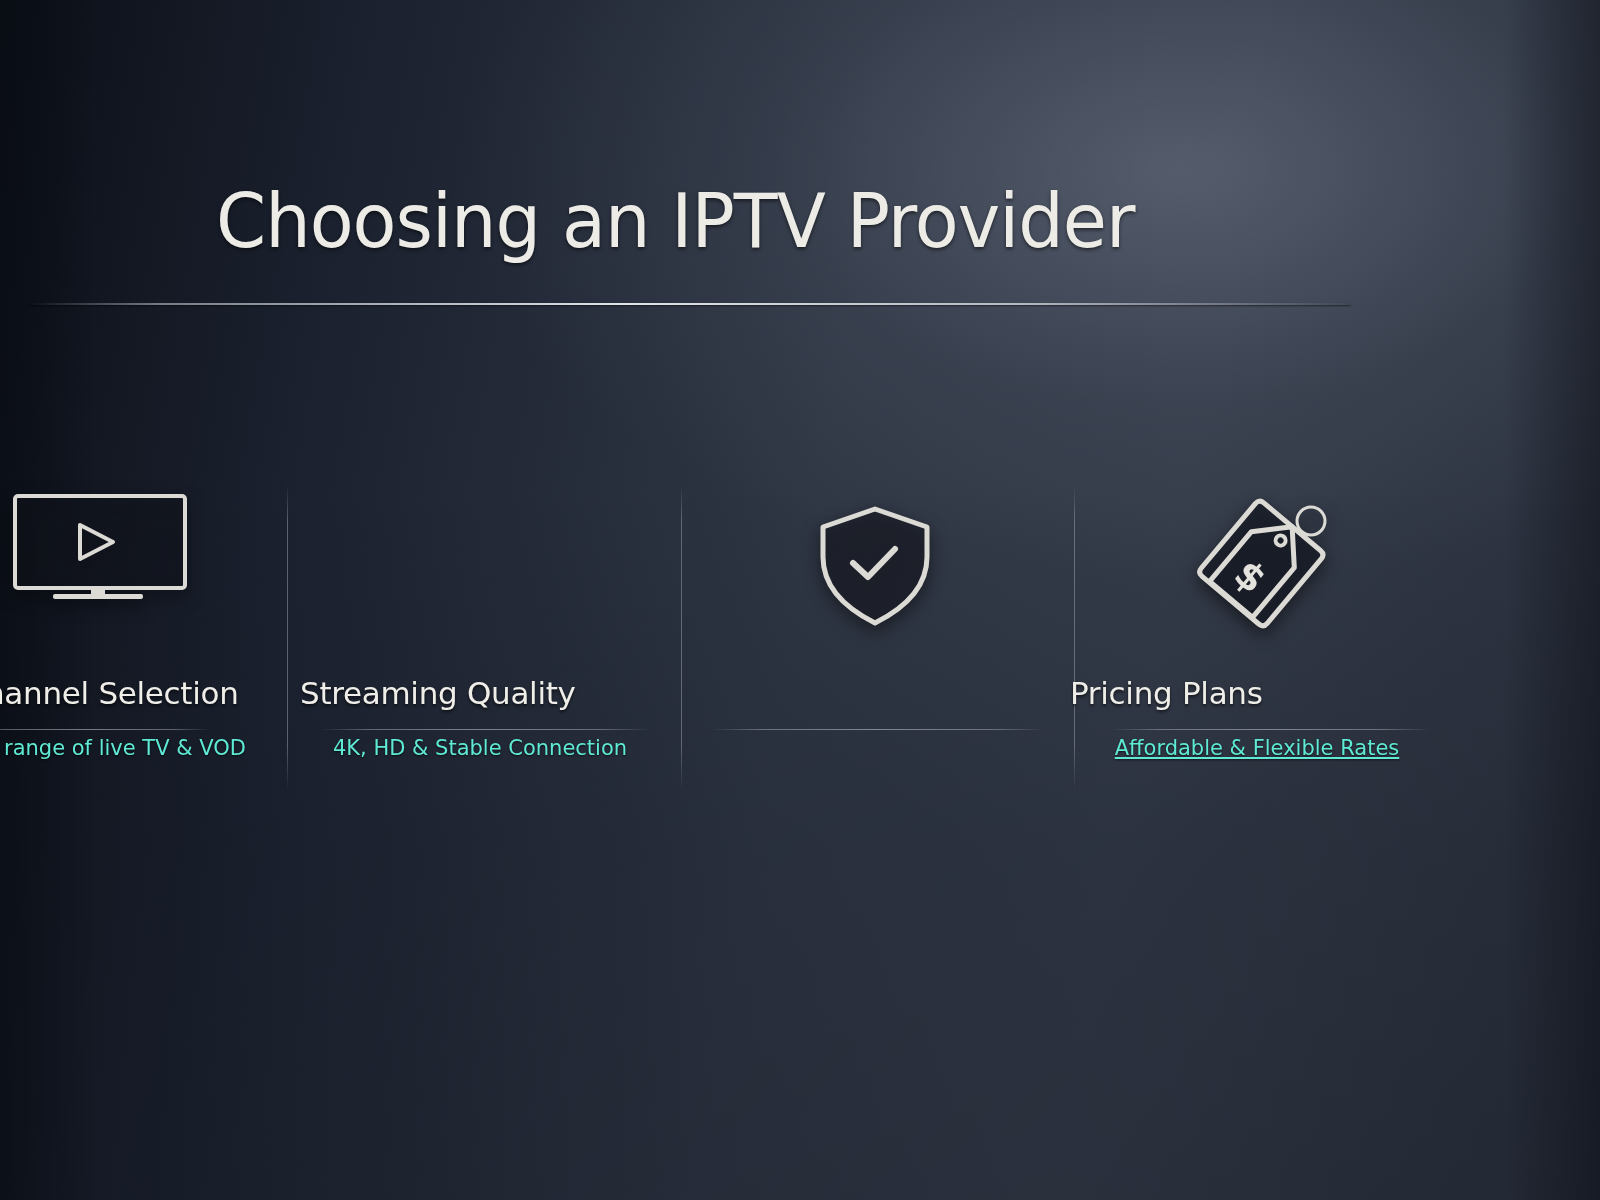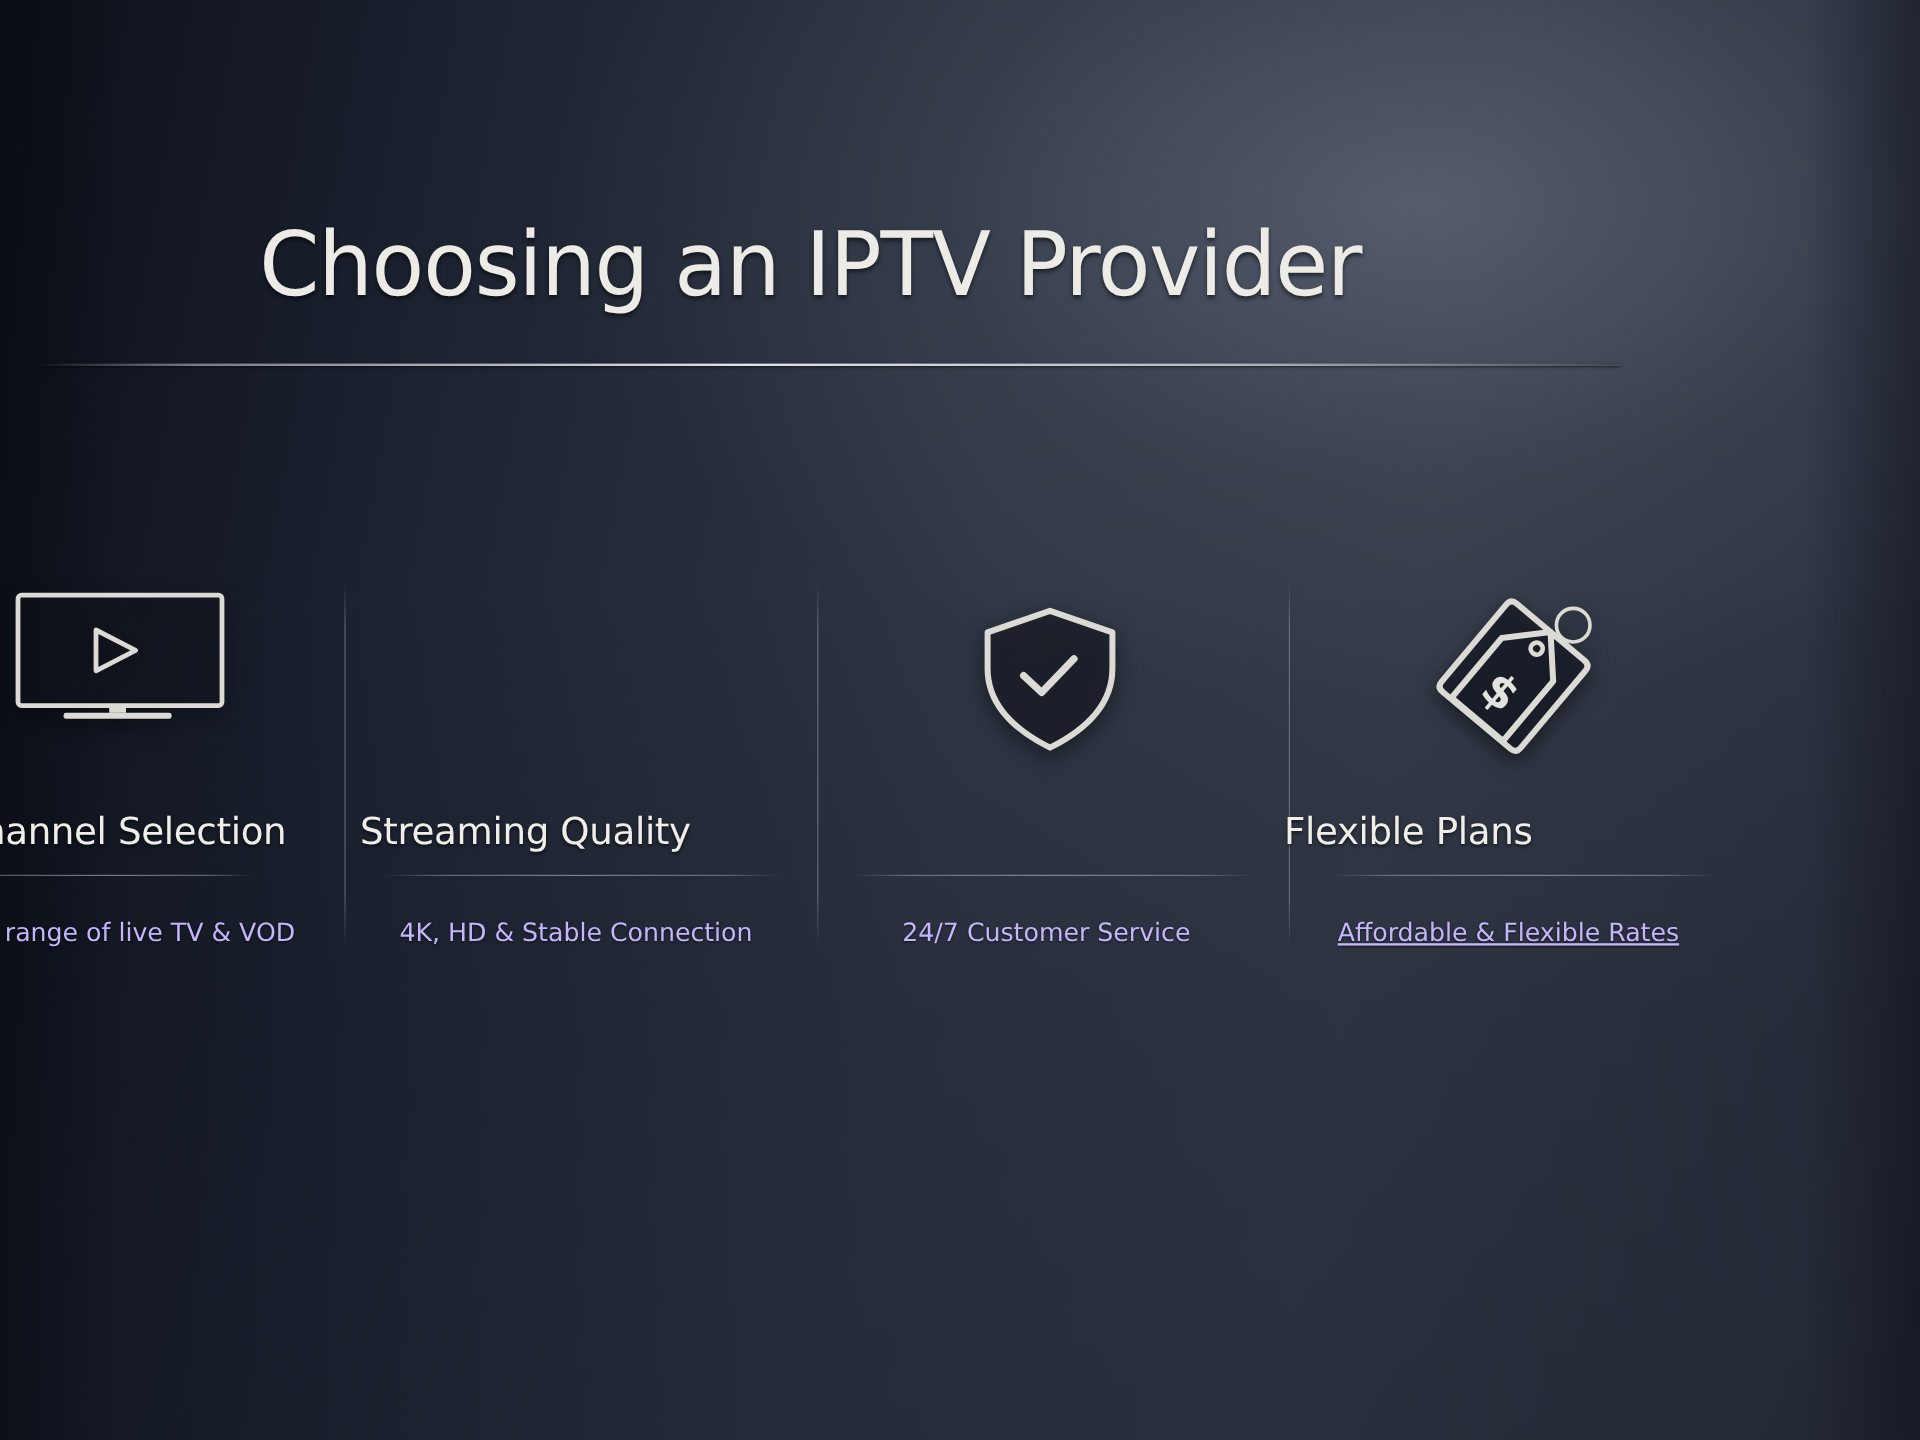--- a/index.html
+++ b/index.html
@@ -91,24 +91,24 @@
   .card .rule {
     position: absolute;
     top: 244px;
     height: 1px;
     background: linear-gradient(90deg, rgba(180,186,196,0) 0%, rgba(180,186,196,0.45) 15%, rgba(200,205,214,0.55) 50%, rgba(180,186,196,0.45) 85%, rgba(180,186,196,0) 100%);
   }
   .card .sub {
     position: absolute;
     left: 0;
     width: 100%;
-    top: 280px;
+    top: 251px;
     text-align: center;
     font-size: 21px;
-    color: #c4b5fd;
+    color: #5eead4;
     text-shadow: 0 1px 2px rgba(0,0,0,0.6);
     white-space: nowrap;
   }
   .vdivider {
     position: absolute;
     top: 485px;
     width: 1px;
     height: 305px;
     background: linear-gradient(180deg, rgba(170,176,188,0) 0%, rgba(170,176,188,0.45) 12%, rgba(170,176,188,0.45) 85%, rgba(170,176,188,0) 100%);
   }
@@ -149,37 +149,36 @@
   <div class="vdivider" style="left:681px; top:0;"></div>
 
   <div class="card" style="left:695px; width:360px;">
     <div class="icon">
       <svg width="120" height="125" viewBox="0 0 120 125" style="left:120px; top:20px;">
         <path d="M60 4 L112 22 L112 52 Q112 92 60 118 Q8 92 8 52 L8 22 Z" fill="rgba(28,32,42,0.7)" stroke="#dcdad4" stroke-width="5" stroke-linejoin="round"></path>
         <path d="M38 58 L53 72 L80 44" fill="none" stroke="#dcdad4" stroke-width="6" stroke-linecap="round" stroke-linejoin="round"></path>
       </svg>
     </div>
     <div class="rule" style="left:15px; width:335px;"></div>
-    <div class="sub" style="left:-3px;">24/7 Customer Service</div>
   </div>
 
   <div class="vdivider" style="left:1074px; top:0;"></div>
 
   <div class="card" style="left:1080px; width:360px;">
     <div class="icon">
       <svg width="150" height="140" viewBox="0 0 150 140" style="left:105px; top:10px;">
         <g transform="rotate(40 75 70)">
           <path d="M38 20 L112 20 Q118 20 118 26 L118 110 Q118 116 112 116 L38 116 Q32 116 32 110 L32 26 Q32 20 38 20 Z" fill="rgba(26,30,40,0.75)" stroke="#dcdad4" stroke-width="5" stroke-linejoin="round" transform="translate(0,0)"></path>
         </g>
         <g transform="rotate(-50 75 70)">
           <path d="M30 42 L95 42 L125 70 L95 98 L30 98 Z" fill="rgba(26,30,40,0.75)" stroke="#dcdad4" stroke-width="5" stroke-linejoin="round"></path>
           <circle cx="107" cy="70" r="5" fill="none" stroke="#dcdad4" stroke-width="4"></circle>
           <text x="60" y="83" text-anchor="middle" font-family="DejaVu Sans, sans-serif" font-weight="bold" font-size="38" fill="#e4e2dc" transform="rotate(90 60 70)">$</text>
         </g>
         <circle cx="126" cy="26" r="14" fill="none" stroke="#dcdad4" stroke-width="3"></circle>
       </svg>
     </div>
-    <div class="label" style="left:-10px;">Flexible Plans</div>
+    <div class="label" style="left:-10px;">Pricing Plans</div>
     <div class="rule" style="left:30px; width:320px;"></div>
     <div class="sub" style="left:-3px;text-decoration:underline;">Affordable &amp; Flexible Rates</div>
   </div>
 
 </div>
 
 </body></html>

